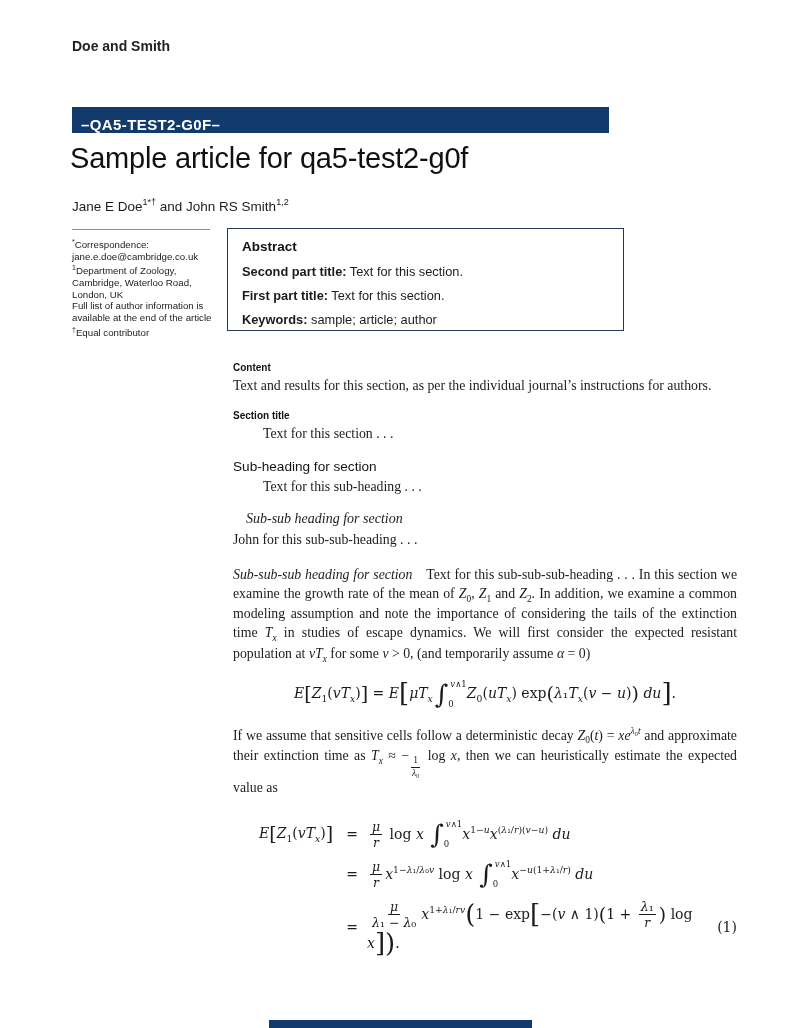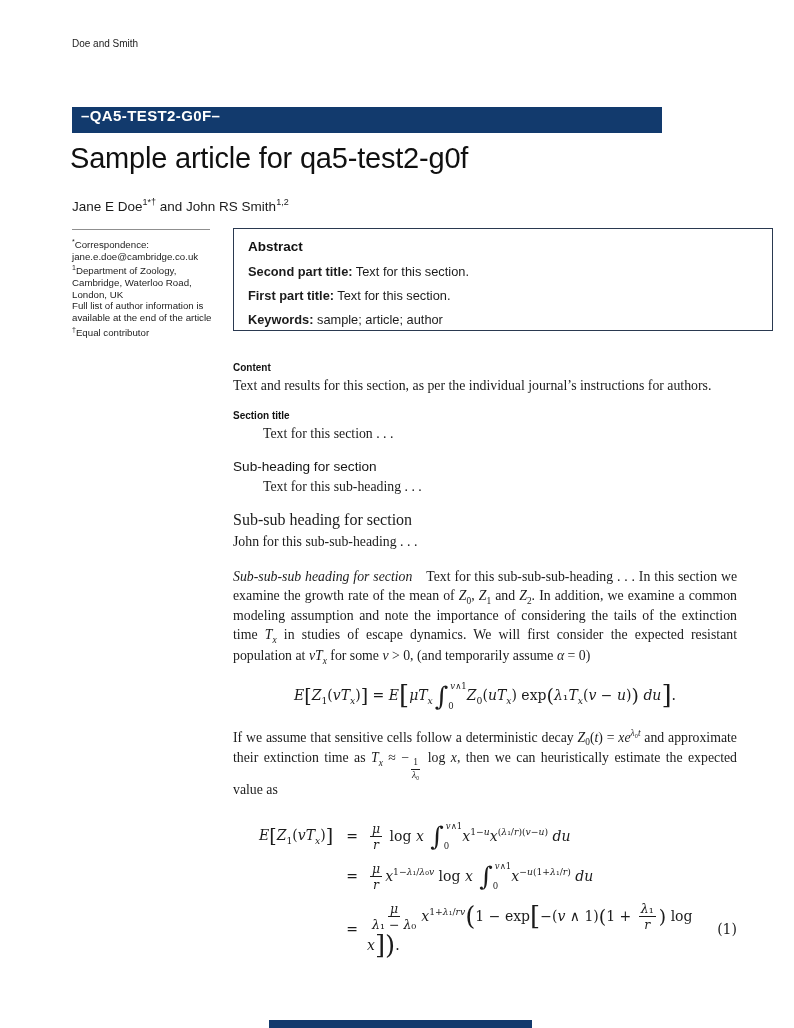--- a/index.html
+++ b/index.html
@@ -1,43 +1,43 @@
 <!DOCTYPE html>
 <html><head>
 <meta charset="utf-8">
 <style>
   html,body{margin:0;padding:0;background:#ffffff;}
   .page{position:relative;width:794px;height:1028px;background:#fff;overflow:hidden;
         font-family:"Liberation Sans",sans-serif;color:#1b1b1b;}
 
-  .running-head{position:absolute;top:38px;left:72px;font-size:10px;color:#222;}
+  .running-head{position:absolute;top:38px;left:72px;font-size:14px;color:#222;font-weight:bold;}
 
-  .banner{position:absolute;top:107px;left:72px;width:590px;height:26px;
-          display:flex;align-items:flex-start;}
+  .banner{position:absolute;top:107px;left:72px;width:537px;height:26px;
+          display:flex;align-items:flex-end;}
   .banner .banner-label{color:#fff;font-weight:bold;font-size:15px;padding-left:9px;letter-spacing:.4px;}
 
   .title{position:absolute;top:142px;left:70px;margin:0;font-size:29px;font-weight:normal;color:#101010;letter-spacing:-.2px;}
   .authors{position:absolute;top:197px;left:72px;font-size:13.5px;color:#1b1b1b;}
   .authors sup{font-size:9px;}
 
   .sidebar{position:absolute;top:229px;left:72px;width:152px;}
   .side-rule{border-top:1px solid #8f8f8f;width:138px;margin-bottom:6px;}
   .sideline{font-size:9.7px;line-height:11.6px;color:#222;}
   .sideline sup{font-size:7px;}
 
-  .abstract-box{position:absolute;top:228px;left:233px;width:540px;height:103px;
+  .abstract-box{position:absolute;top:228px;left:227px;width:397px;height:103px;
                 border:1.6px solid #2a3950;box-sizing:border-box;padding:10px 14px;}
   .abs-heading{font-size:13.5px;font-weight:bold;margin:0 0 10px;color:#111;}
   .abs-item{font-size:12.8px;margin:0 0 9px;color:#1b1b1b;}
   .abs-item .lbl{font-weight:bold;}
 
   .main{position:absolute;top:362px;left:233px;width:504px;}
   .h-main{font-size:10px;font-weight:bold;margin:0 0 4px;color:#111;}
   .h-sub{font-size:13.6px;font-weight:normal;margin:0 0 4px;color:#151515;}
-  .h-subsub{font-family:"Liberation Serif","DejaVu Serif",serif;font-size:16px;font-weight:normal;margin:0 0 4px;}
+  .h-subsub{font-family:"Liberation Serif","DejaVu Serif",serif;font-style:italic;font-size:14px;font-weight:normal;margin:0 13px 4px;}
   .body-p{font-family:"Liberation Serif","DejaVu Serif",serif;font-size:13.8px;line-height:1.36;
           text-align:justify;margin:0 0 14px;color:#1b1b1b;}
   .sp1{margin-bottom:15px;margin-left:30px;} .sp2{margin-bottom:16px;}
   .body-p i{font-style:italic;}
   .body-p sup,.body-p sub{font-size:.68em;}
 
   
   .eq{font-family:"DejaVu Serif",serif;font-size:14px;color:#1b1b1b;}
   .eq sup,.eq sub{font-size:.66em;}
   .eq-a{text-align:center;margin:4px 0 16px;}

